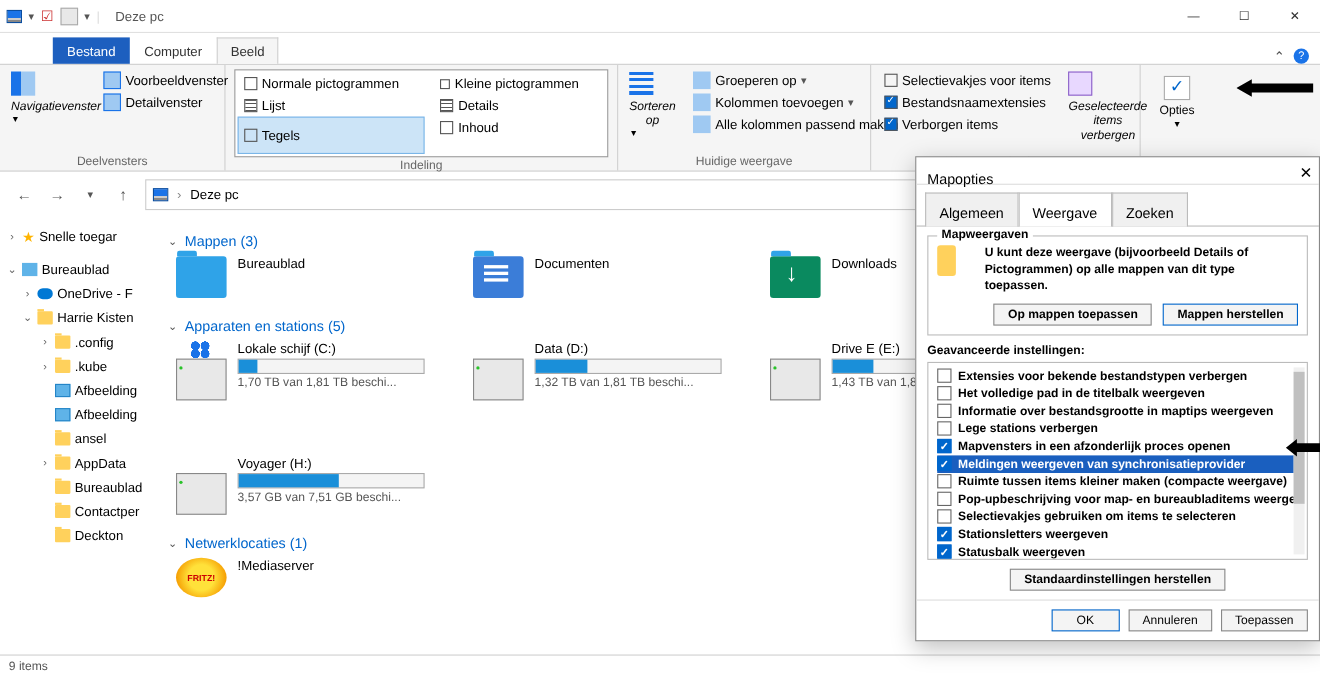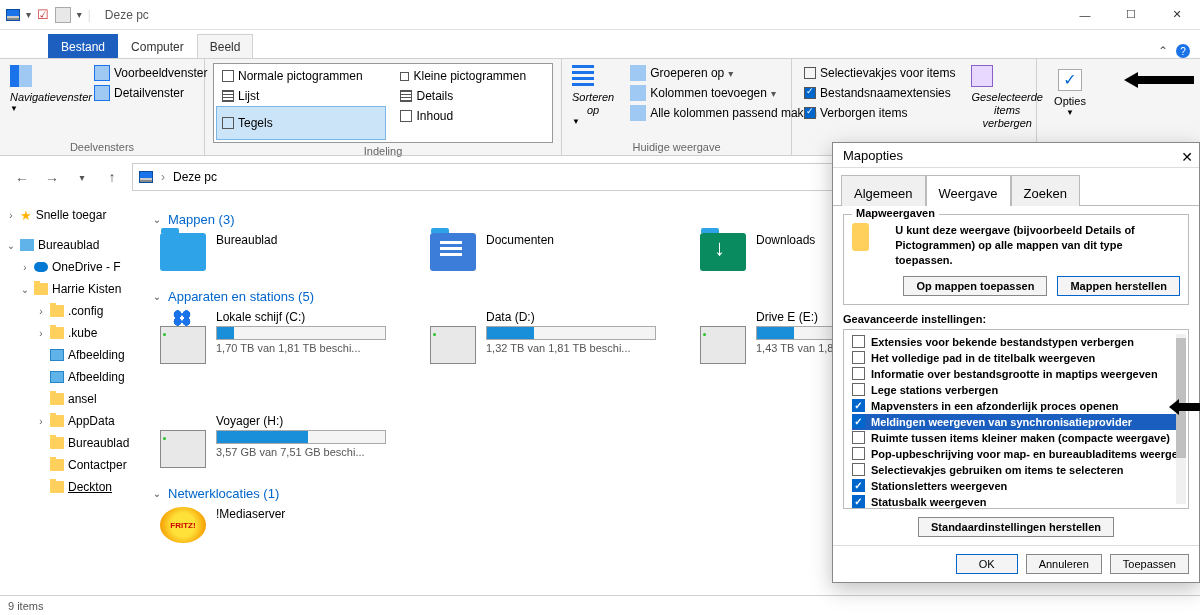--- a/index.html
+++ b/index.html
@@ -64,21 +64,21 @@
  radial-gradient(circle at 70% 70%,#1a73e8 20%,transparent 21%); }
 .tile .ti-body { display:flex; flex-direction:column; gap:2px; }
 .ti-title { font-size:12px; }
 .bar { width:170px; height:14px; border:1px solid #aaa; background:#f4f4f4; }
 .bar-fill { height:100%; background:#1a8fd9; }
 .ti-sub { color:#555; font-size:11px; }
 .fritz { width:46px; height:36px; display:flex; align-items:center; justify-content:center; font-size:8px; font-weight:bold; color:#c00; background:radial-gradient(circle,#ffe13a 40%,#f59b00 80%); border-radius:50%; }
 .statusbar { position:absolute; left:0; bottom:0; height:20px; border-top:1px solid #d0d0d0; padding:0 8px; display:flex; align-items:center; width:100%; font-size:11px; color:#555; }
 
 .dialog { position:absolute; right:0; top:142px; width:368px; background:#fff; border:1px solid #888; box-shadow:0 6px 20px rgba(0,0,0,.25); z-index:10; }
-.dlg-title { height:24px; display:flex; align-items:center; padding:12px 10px; font-size:13px; border-bottom:1px solid #ddd; position:relative; }
+.dlg-title { height:24px; display:flex; padding:12px 10px; font-size:13px; border-bottom:1px solid #ddd; position:relative; }
 .dlg-close { position:absolute; right:6px; top:6px; font-size:14px; }
 .dlg-tabs { display:flex; padding:6px 8px 0; gap:0; }
 .dlg-tab { padding:10px 12px 5px; border:1px solid #bbb; border-bottom:none; font-size:13px; background:#f0f0f0; position:relative; top:1px; }
 .dlg-tab.active { background:#fff; z-index:2; }
 .dlg-body { border-top:1px solid #bbb; padding:8px 10px;font-weight:bold; }
 .fieldset { border:1px solid #bbb; padding:8px; margin-bottom:8px; position:relative; }
 .fieldset .fs-leg { position:absolute; top:-8px; left:8px; background:#fff; padding:0 4px; font-size:11px; }
 .mw-row { display:flex; gap:26px; align-items:flex-start; }
 .mw-ic { width:32px; height:28px; background:#ffd15c; border-radius:3px; }
 .mw-txt { font-size:11px; line-height:1.35; }
@@ -310,21 +310,21 @@
         <div class="tree-item" style="padding-left: 34px;">
           <span class="chev"></span>
           <span class="ticon-sm fold-ic"></span>
           <span>Bureaublad</span>
         </div>
         <div class="tree-item" style="padding-left: 34px;">
           <span class="chev"></span>
           <span class="ticon-sm fold-ic"></span>
           <span>Contactper</span>
         </div>
-        <div class="tree-item" style="padding-left: 34px; text-decoration: underline;">
+        <div class="tree-item" style="padding-left: 34px;">
           <span class="chev"></span>
           <span class="ticon-sm fold-ic"></span>
           <span>Deckton</span>
         </div>
       </div>
   </div>
 
   <div class="main">
     <div class="section-h">
         <span class="chev">⌄</span>

